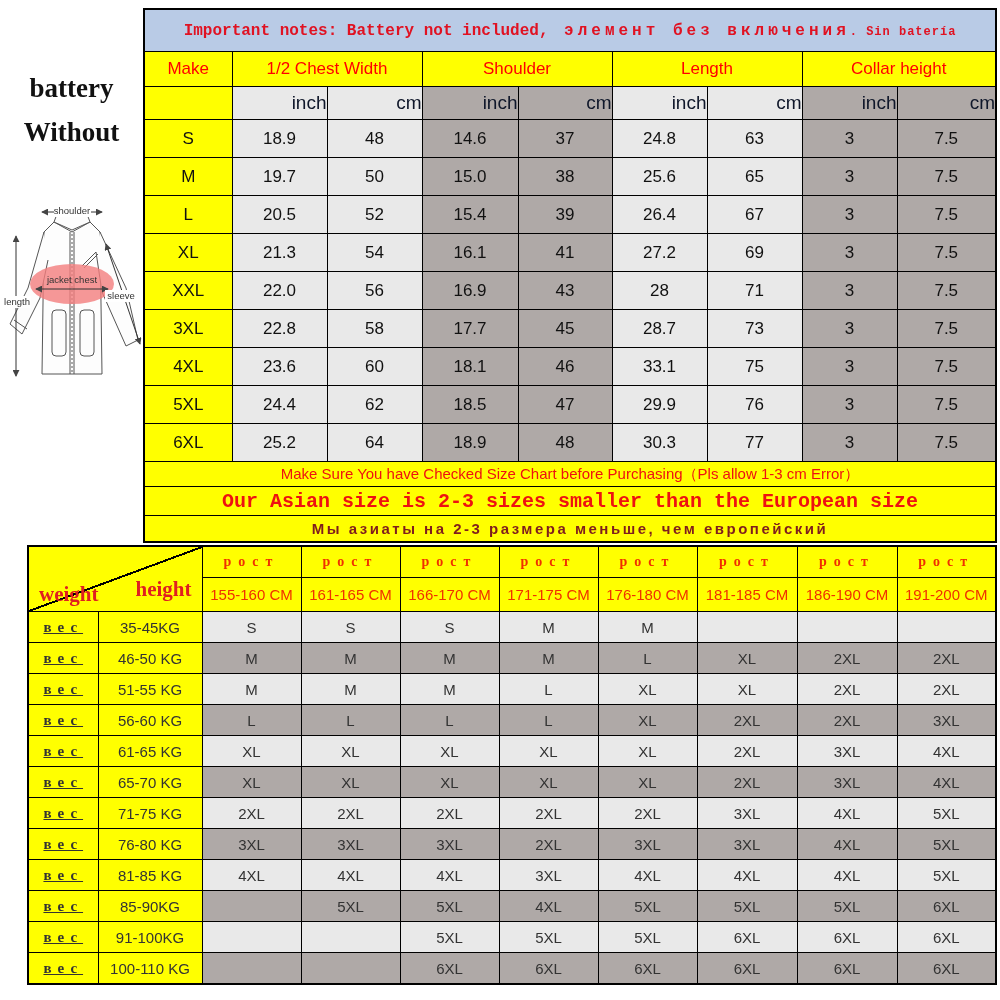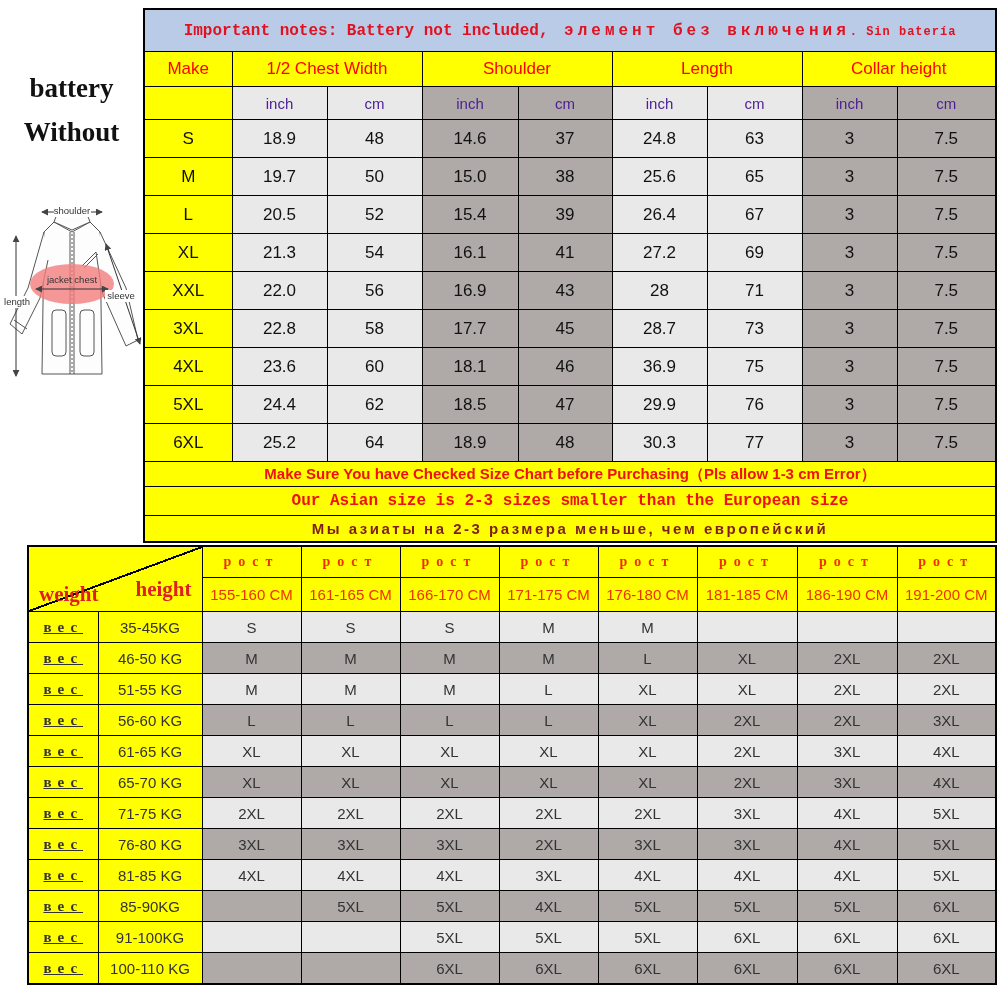--- a/index.html
+++ b/index.html
@@ -15,29 +15,29 @@
   
   table{border-collapse:collapse;table-layout:fixed;}
   .size-table{position:absolute;left:143px;top:8px;width:852px;border:2px solid #000;}
   .size-table td,.size-table th{border:1px solid #000;text-align:center;vertical-align:middle;
       padding:0;font-weight:normal;overflow:hidden;white-space:nowrap;}
   .r-banner td{height:41px;background:#b9cbe6;color:#e01222;font-family:"Liberation Mono",monospace;
       font-weight:bold;font-size:16px;}
   .b-ru{letter-spacing:4px;margin-left:6px;}
   .b-es{font-size:12px;letter-spacing:1px;}
   .r-group th{height:34px;background:#ffff00;color:#ff0000;font-size:17px;}
-  .r-unit td{height:32px;font-size:15px;color:#4c1d95;}
+  .r-unit td{height:32px;font-size:19px;color:#0f172a;text-align:right;}
   .size-table tbody td{height:37px;font-size:17px;color:#111;}
   .ylw{background:#ffff00;}
   .sz{background:#ffff00;color:#ff0000;}
   .lt{background:#e9e9e9;}
   .dk{background:#afa9a7;}
-  .r-note1 td{height:24px;background:#ffff00;color:#ee1111;font-size:15px;font-weight:bold;}
+  .r-note1 td{height:24px;background:#ffff00;color:#ee1111;font-size:15px;}
   .r-note2 td{height:28px;background:#ffff00;color:#ee1111;font-family:"Liberation Mono",monospace;
-      font-weight:bold;font-size:16px;text-align:center;}
+      font-weight:bold;font-size:20px;text-align:center;}
   .r-note3 td{height:25px;background:#ffff00;color:#7f1d1d;font-weight:bold;font-size:15px;
       letter-spacing:2.5px;}
 
   
   .fit-table{position:absolute;left:27px;top:545px;width:968px;border:2px solid #000;}
   .fit-table td{border:1px solid #000;text-align:center;vertical-align:middle;padding:0;
       overflow:hidden;white-space:nowrap;}
   .fit-table tr.rost td{height:30px;}
   .fit-table tr.range td{height:33px;}
   .fit-table tbody td{height:30px;font-size:15px;color:#333;}
@@ -216,21 +216,21 @@
           <td class="lt">73</td>
           <td class="dk">3</td>
           <td class="dk">7.5</td>
         </tr>
         <tr>
           <td class="sz">4XL</td>
           <td class="lt">23.6</td>
           <td class="lt">60</td>
           <td class="dk">18.1</td>
           <td class="dk">46</td>
-          <td class="lt">36.9</td>
+          <td class="lt">33.1</td>
           <td class="lt">75</td>
           <td class="dk">3</td>
           <td class="dk">7.5</td>
         </tr>
         <tr>
           <td class="sz">5XL</td>
           <td class="lt">24.4</td>
           <td class="lt">62</td>
           <td class="dk">18.5</td>
           <td class="dk">47</td>

